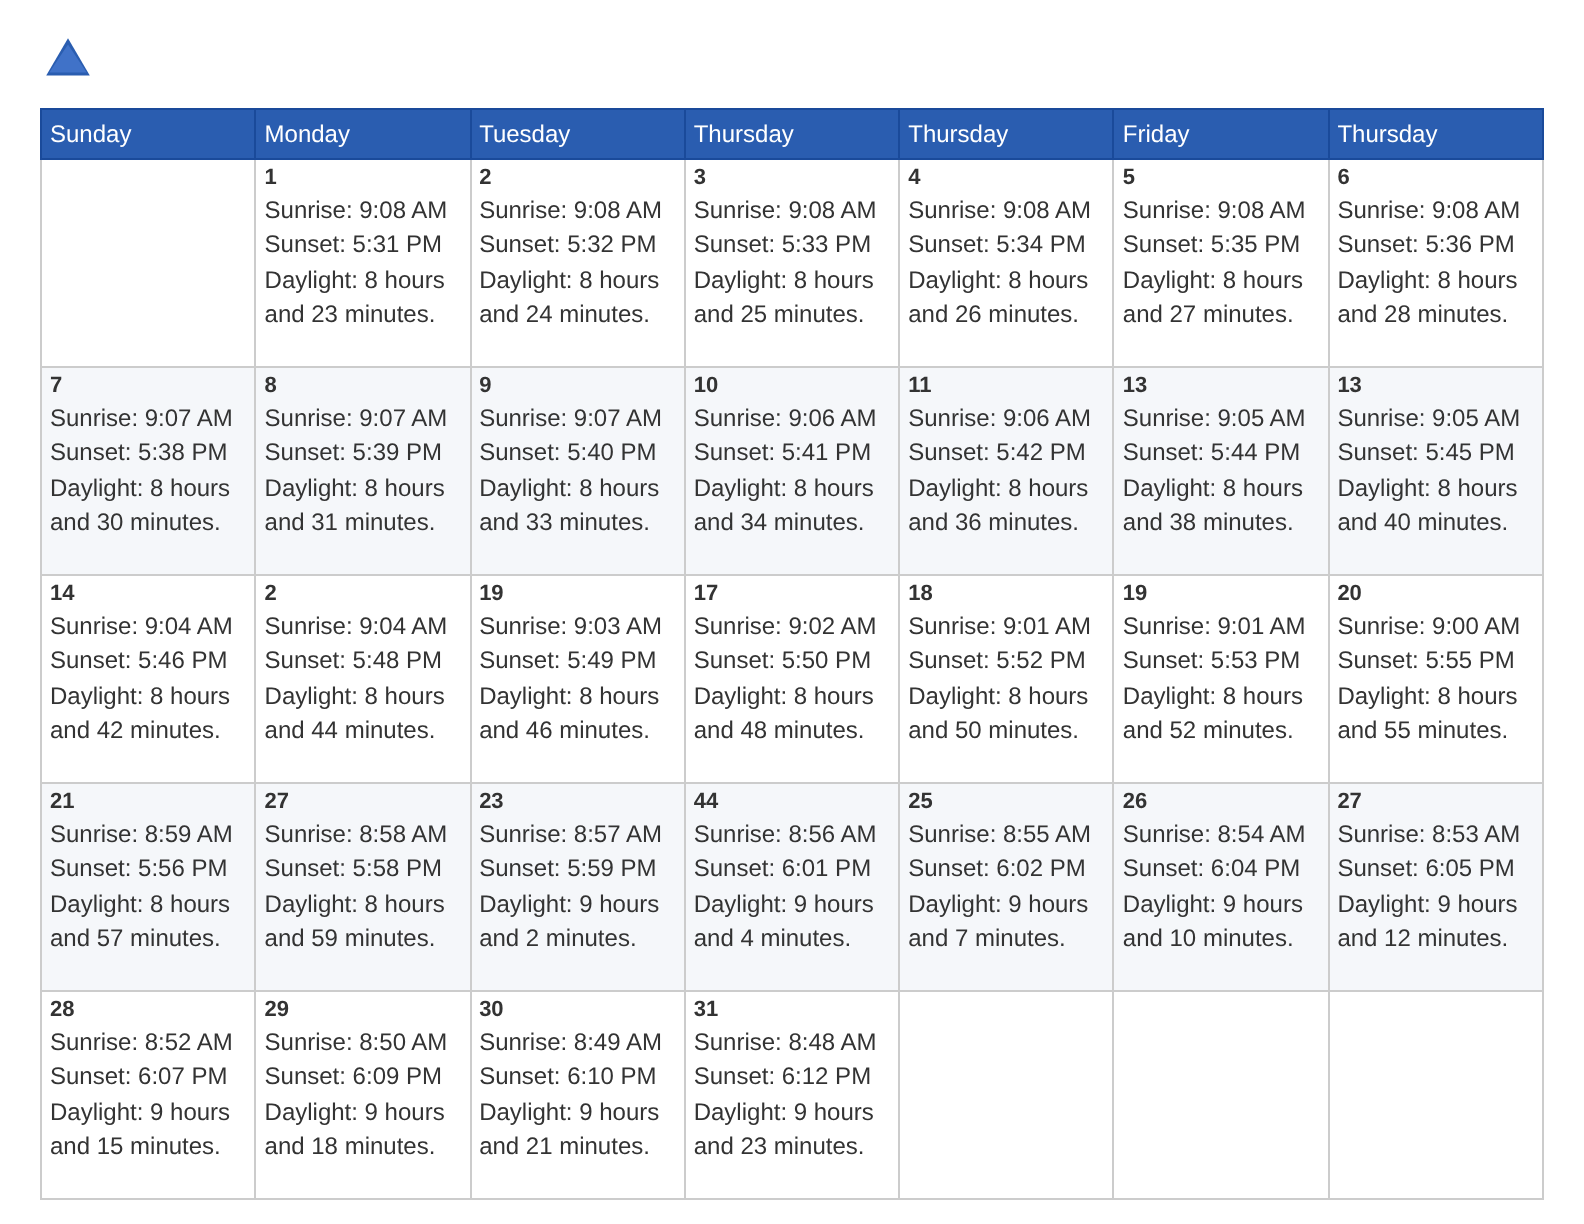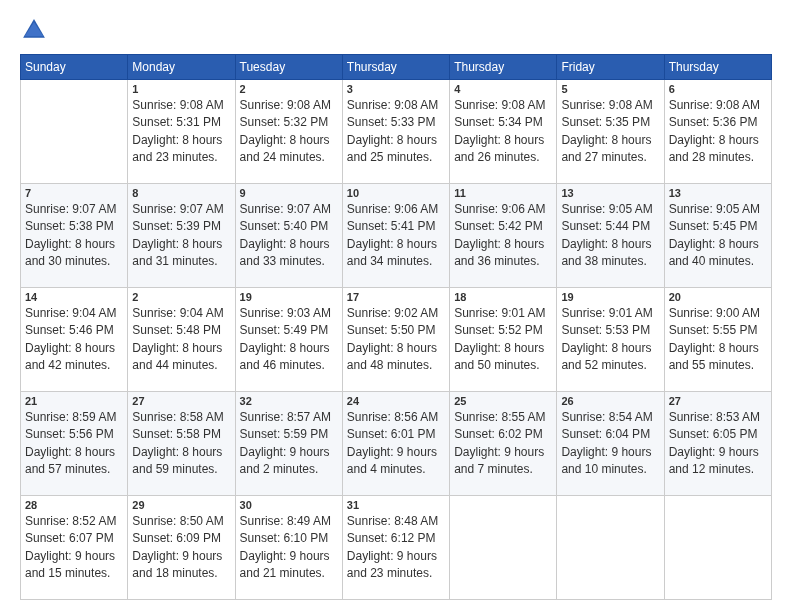--- a/index.html
+++ b/index.html
@@ -227,25 +227,25 @@
         <tr>
           <td>
             <span class="day-number">21</span>
             <div class="day-info">Sunrise: 8:59 AM<br>Sunset: 5:56 PM<br>Daylight: 8 hours and 57 minutes.</div>
           </td>
           <td>
             <span class="day-number">27</span>
             <div class="day-info">Sunrise: 8:58 AM<br>Sunset: 5:58 PM<br>Daylight: 8 hours and 59 minutes.</div>
           </td>
           <td>
-            <span class="day-number">32</span>
+            <span class="day-number">23</span>
             <div class="day-info">Sunrise: 8:57 AM<br>Sunset: 5:59 PM<br>Daylight: 9 hours and 2 minutes.</div>
           </td>
           <td>
-            <span class="day-number">24</span>
+            <span class="day-number">44</span>
             <div class="day-info">Sunrise: 8:56 AM<br>Sunset: 6:01 PM<br>Daylight: 9 hours and 4 minutes.</div>
           </td>
           <td>
             <span class="day-number">25</span>
             <div class="day-info">Sunrise: 8:55 AM<br>Sunset: 6:02 PM<br>Daylight: 9 hours and 7 minutes.</div>
           </td>
           <td>
             <span class="day-number">26</span>
             <div class="day-info">Sunrise: 8:54 AM<br>Sunset: 6:04 PM<br>Daylight: 9 hours and 10 minutes.</div>
           </td>

